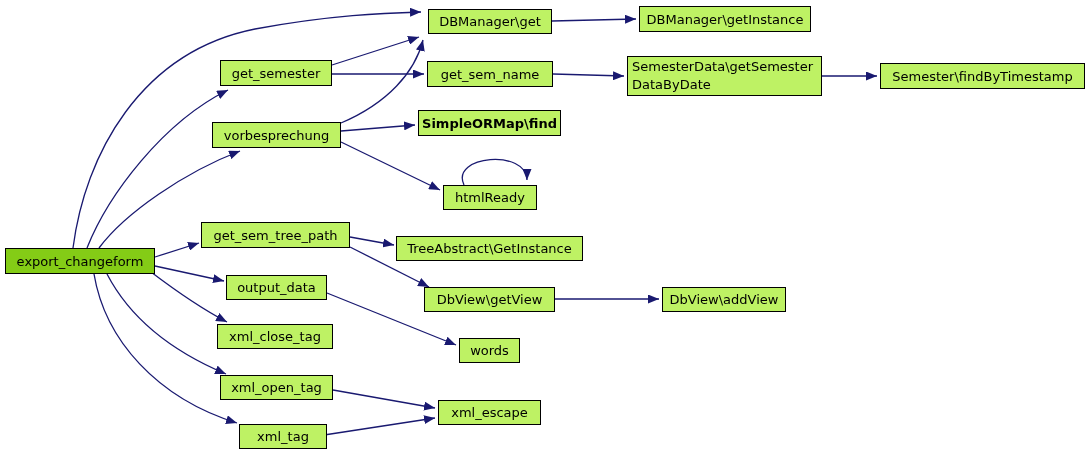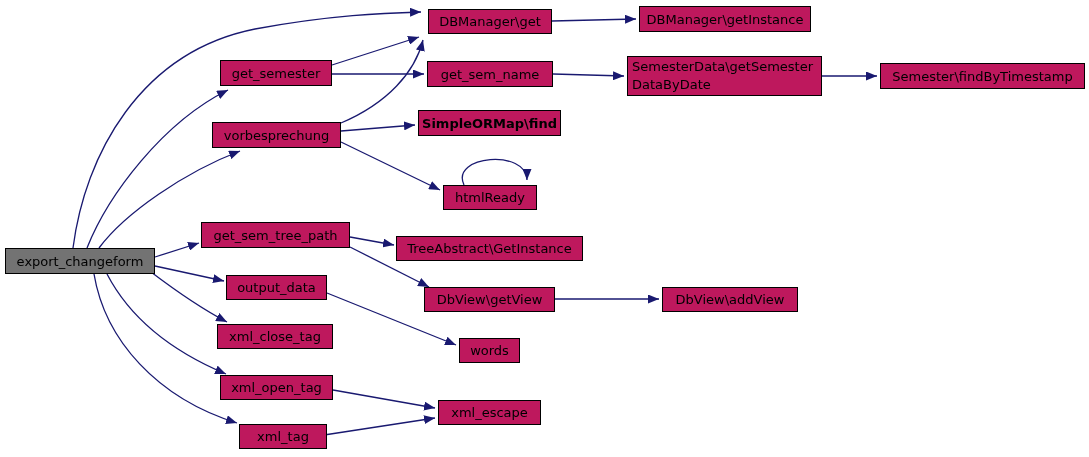--- a/index.html
+++ b/index.html
@@ -9,32 +9,32 @@
     height: 457px;
     font-family: "DejaVu Sans", "Liberation Sans", sans-serif;
     background: #ffffff;
     overflow: hidden;
   }
   svg.edges { position: absolute; left: 0; top: 0; }
   .node {
     position: absolute;
     box-sizing: border-box;
     border: 1.3px solid #000000;
-    background: #be185d;
+    background: #bef264;
     color: #000000;
     display: flex;
     align-items: center;
     justify-content: center;
     font-size: 13px;
     white-space: nowrap;
     cursor: pointer;
     z-index: 2;
   }
   .node.root {
-    background: #737373;
+    background: #84cc16;
     border-width: 1.7px;
   }
   .node.wrap {
     white-space: normal;
     text-align: left;
     line-height: 1.4;
     padding: 3px 4px;
   }
 </style>
 </head>
@@ -106,15 +106,15 @@
   <div class="node" style="left:459px; top:338px; width:61px; height:25px;">words</div>
 
   <div class="node" style="left:438px; top:400px; width:103px; height:25px;">xml_escape</div>
 
   <div class="node" style="left:639px; top:6px; width:172px; height:26px;">DBManager\getInstance</div>
 
   <div class="node wrap" style="left:627px; top:56px; width:195px; height:40px;">SemesterData\getSemester DataByDate</div>
 
   <div class="node" style="left:880px; top:63px; width:205px; height:26px;">Semester\findByTimestamp</div>
 
-  <div class="node" style="left:662px; top:287px; width:136px; height:25px;">DbView\addView</div>
+  <div class="node" style="left:662px; top:287px; width:124px; height:25px;">DbView\addView</div>
 
 </div>
 
 </body></html>

